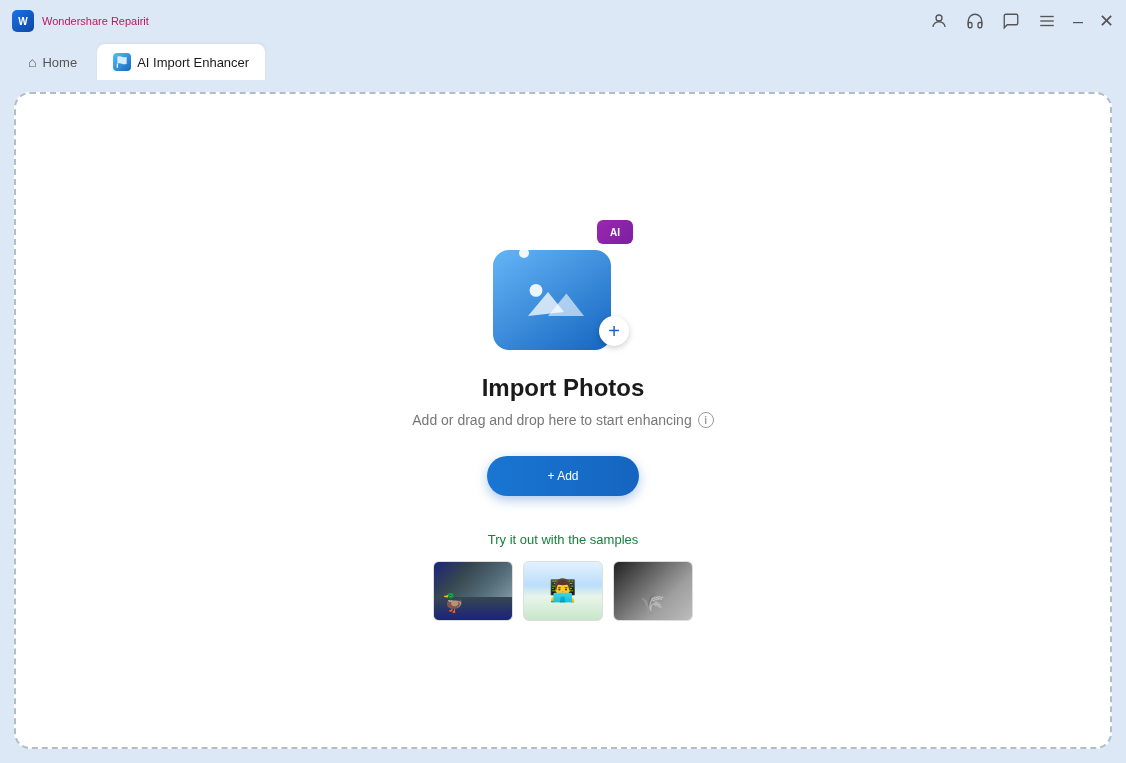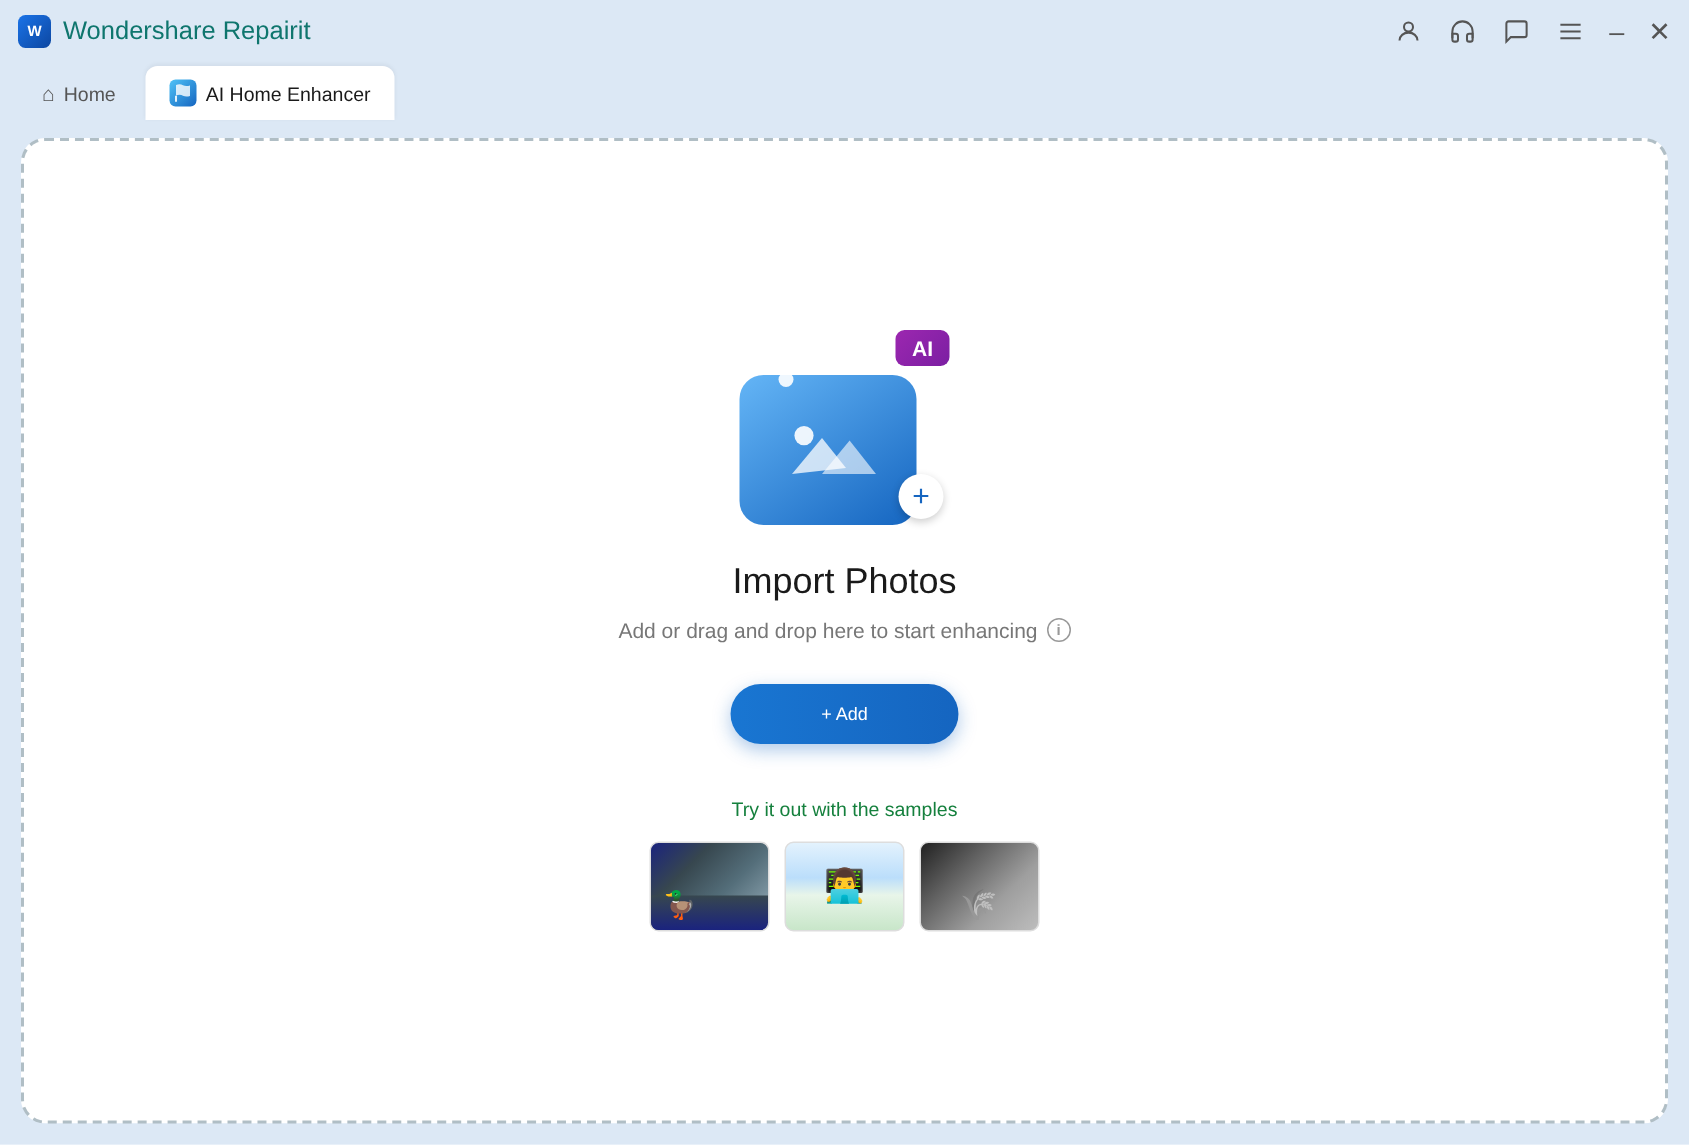--- a/index.html
+++ b/index.html
@@ -34,22 +34,22 @@
       background: linear-gradient(135deg, #1a73e8, #0d47a1);
       border-radius: 5px;
       display: flex;
       align-items: center;
       justify-content: center;
       color: white;
       font-size: 10px;
       font-weight: bold;
     }
     .app-title {
-      font-size: 17px;
-      color: #0f766e;
+      font-size: 11px;
+      color: #be185d;
       font-weight: 400;
     }
     .title-bar-right {
       display: flex;
       align-items: center;
       gap: 16px;
     }
     .title-bar-icon {
       width: 20px;
       height: 20px;
@@ -164,21 +164,21 @@
       top: 0;
       right: 0;
       width: 36px;
       height: 24px;
       background: linear-gradient(135deg, #9c27b0, #7b1fa2);
       border-radius: 6px;
       display: flex;
       align-items: center;
       justify-content: center;
       color: white;
-      font-size: 14px;
+      font-size: 10px;
       font-weight: bold;
     }
     .add-circle {
       position: absolute;
       bottom: 4px;
       right: 4px;
       width: 30px;
       height: 30px;
       background: white;
       border-radius: 50%;
@@ -196,21 +196,21 @@
       left: 26px;
       width: 10px;
       height: 10px;
       background: white;
       border-radius: 50%;
       opacity: 0.9;
     }
 
     .import-title {
       font-size: 24px;
-      font-weight: 400;
+      font-weight: 700;
       color: #1a1a1a;
       margin-bottom: 10px;
     }
     .import-subtitle {
       font-size: 14px;
       color: #777;
       display: flex;
       align-items: center;
       gap: 6px;
       margin-bottom: 28px;
@@ -354,21 +354,21 @@
     <span class="tab-icon-home">⌂</span>
     <span>Home</span>
   </div>
   <div class="tab active">
     <div class="tab-icon-ai">
       <svg width="14" height="14" viewBox="0 0 24 24" fill="none">
         <path d="M4 15s1-1 4-1 5 2 8 2 4-1 4-1V3s-1 1-4 1-5-2-8-2-4 1-4 1z" fill="white" opacity="0.8"></path>
         <line x1="4" y1="22" x2="4" y2="15" stroke="white" stroke-width="2"></line>
       </svg>
     </div>
-    <span>AI Home Enhancer</span>
+    <span>AI Import Enhancer</span>
   </div>
 </div>
 
 <div class="main-content">
   <div class="drop-zone">
 
     <div class="photo-icon-wrapper">
       <div class="photo-icon-back">
         <svg class="mountain-svg" viewBox="0 0 80 60" fill="none">
           <circle cx="20" cy="18" r="8" fill="white" opacity="0.9"></circle>

